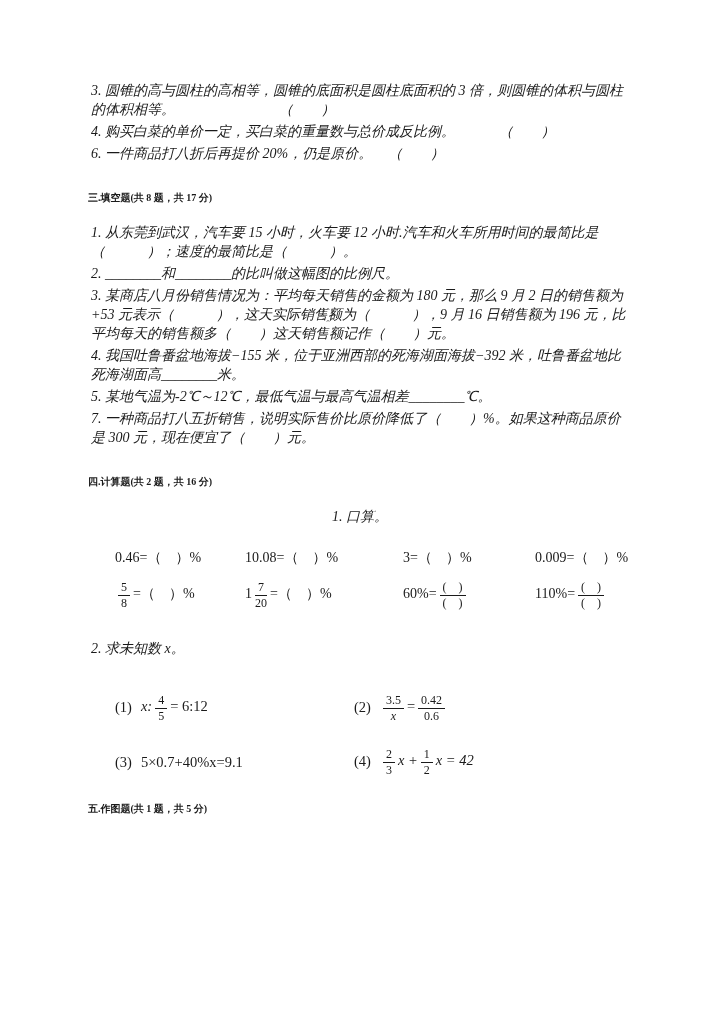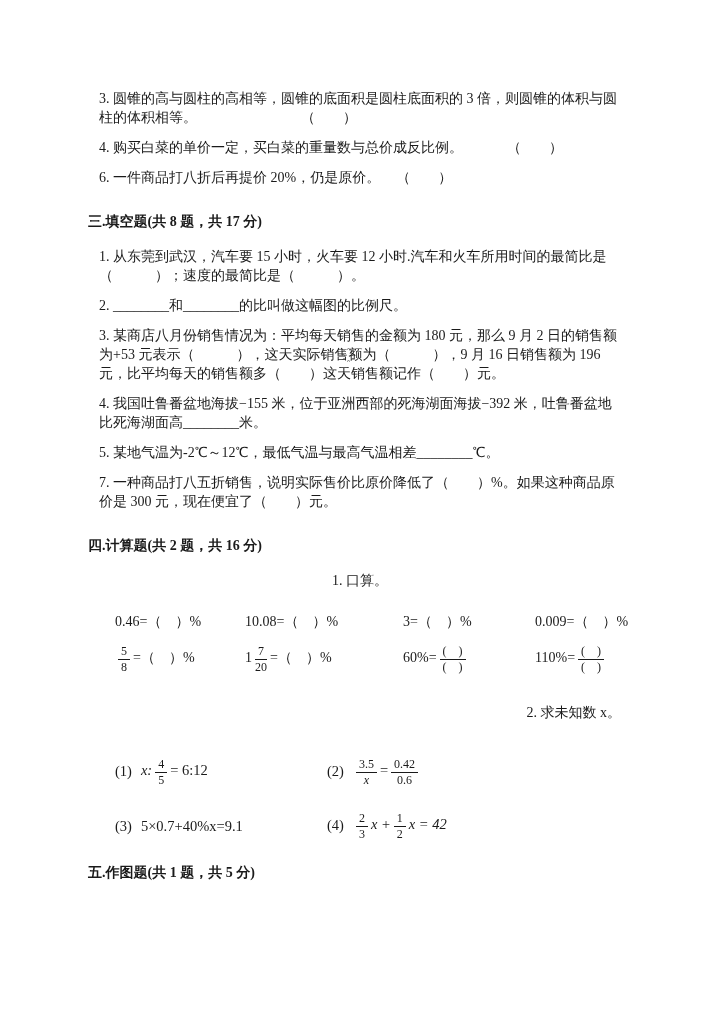--- a/index.html
+++ b/index.html
@@ -3,38 +3,38 @@
 <meta charset="utf-8">
 <style>
   * { margin:0; padding:0; box-sizing:border-box; }
   html,body { background:#ffffff; }
   body {
     width:720px; min-height:1018px;
     font-family:"Liberation Serif", serif;
     color:#1a1a1a;
   }
   .page { padding:78px 88px 40px 88px; font-size:14px; line-height:19px; }
-  .q { margin:11px; }
+  .q { margin:3px;font-style:italic; }
   .blank { display:inline-block; }
   .g0 { margin-left:4px; }
   .g1 { margin-left:16px; }
   .g2 { margin-left:44px; }
   .g3 { margin-left:104px; }
-  .sec-title { font-weight:bold; font-size:14px; margin-top:25px; }
+  .sec-title { font-weight:bold; font-size:10px; margin-top:25px; }
   .fill-list { margin-top:16px; }
   .oral-label { margin-top:16px;text-align:center; }
   .calc-grid { display:grid; grid-template-columns:130px 158px 132px 1fr; padding-left:27px; align-items:center; }
   .calc-row1 { margin-top:22px; }
   .calc-row2 { margin-top:14px; }
   .calc-cell { white-space:nowrap; }
   .frac { display:inline-block; vertical-align:middle; text-align:center; line-height:1.05; margin:0 3px; }
   .frac .num { display:block; border-bottom:1px solid #1a1a1a; padding:0 3px 1px; font-size:12px; }
   .frac .den { display:block; padding-top:1px; font-size:12px; }
-  .solve-label { margin-top:30px;text-align:right; }
-  .eq-grid { display:grid; grid-template-columns:212px 1fr; padding-left:27px; align-items:center; }
+  .solve-label { margin-top:30px; }
+  .eq-grid { display:grid; grid-template-columns:212px 1fr; padding-left:27px; align-items:center;gap:27px; }
   .eq-row1 { margin-top:36px; }
   .eq-row2 { margin-top:26px; }
   .eq { white-space:nowrap; font-size:14.5px; }
   .eq-label { margin-right:9px; }
   .var { font-style:italic; }
   .draw-title { margin-top:22px; }
 </style>
 </head>
 <body>
 

